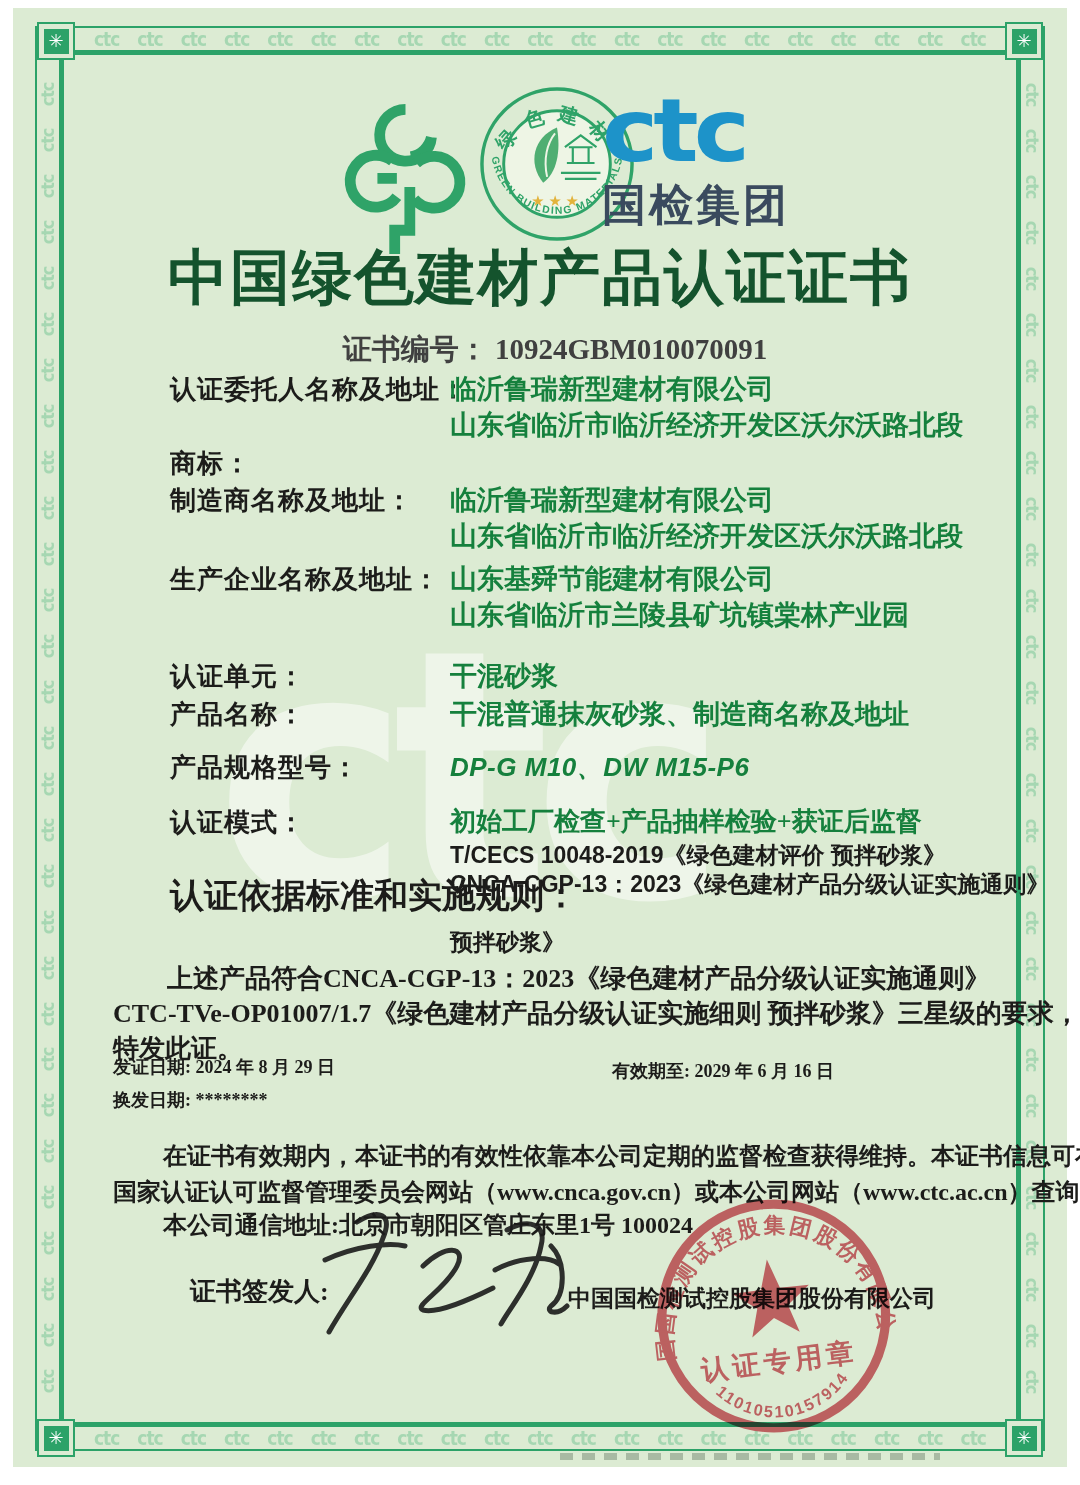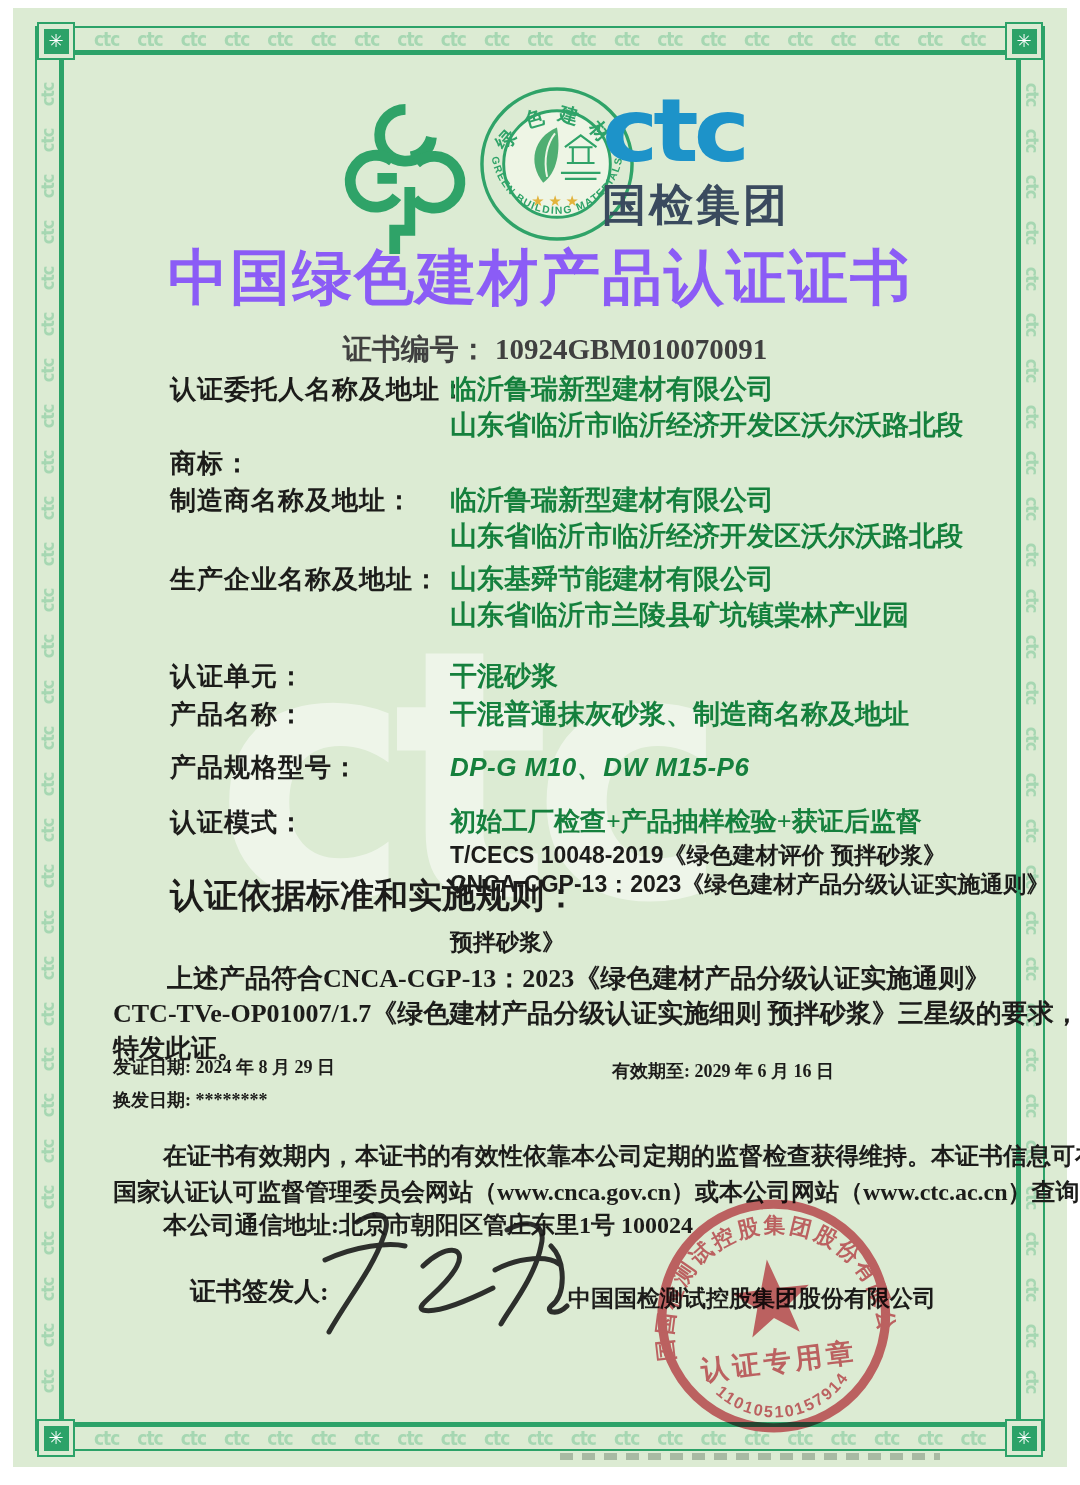--- a/index.html
+++ b/index.html
@@ -30,21 +30,21 @@
              transform:scaleY(1.05);user-select:none;}
   
   .gp-logo{position:absolute;left:338px;top:92px;}
   .badge{position:absolute;left:478px;top:86px;}
   .ctc-logo{position:absolute;left:602px;top:86px;text-align:left;}
   .ctc-word{font-family:"DejaVu Sans",sans-serif;font-weight:800;font-size:95px;line-height:0.95;
             letter-spacing:-5px;color:#1d93c9;transform:scaleY(0.92);}
   .ctc-group{font-family:"DejaVu Sans",sans-serif;font-weight:800;font-size:44px;color:#3a4a5e;
              letter-spacing:3px;margin-top:0px;}
   .title{position:absolute;left:0;right:0;top:238px;text-align:center;font-weight:bold;
-         font-size:60px;color:#8b5cf6;letter-spacing:2px;}
+         font-size:60px;color:#14532d;letter-spacing:2px;}
   .certnum{position:absolute;left:30px;right:0;top:330px;text-align:center;font-weight:bold;
            font-size:29px;color:#404040;}
   
   .flabel{position:absolute;left:170px;font-weight:bold;font-size:26px;color:#1c1c1a;
           white-space:nowrap;letter-spacing:1px;font-family:Liberation Mono, monospace;}
   .fval{position:absolute;left:450px;font-weight:bold;font-size:27px;color:#15803d;white-space:nowrap;}
   .fval-code{font-family:"Liberation Sans",sans-serif;font-size:26px;letter-spacing:0.5px;font-style:italic;}
   .stdline{position:absolute;left:450px;font-family:"Liberation Sans",sans-serif;font-weight:bold;
            font-size:23px;color:#1c1c1a;white-space:nowrap;}
   .stline{position:absolute;left:113px;font-weight:bold;font-size:26px;color:#1c1c1a;white-space:nowrap;}

